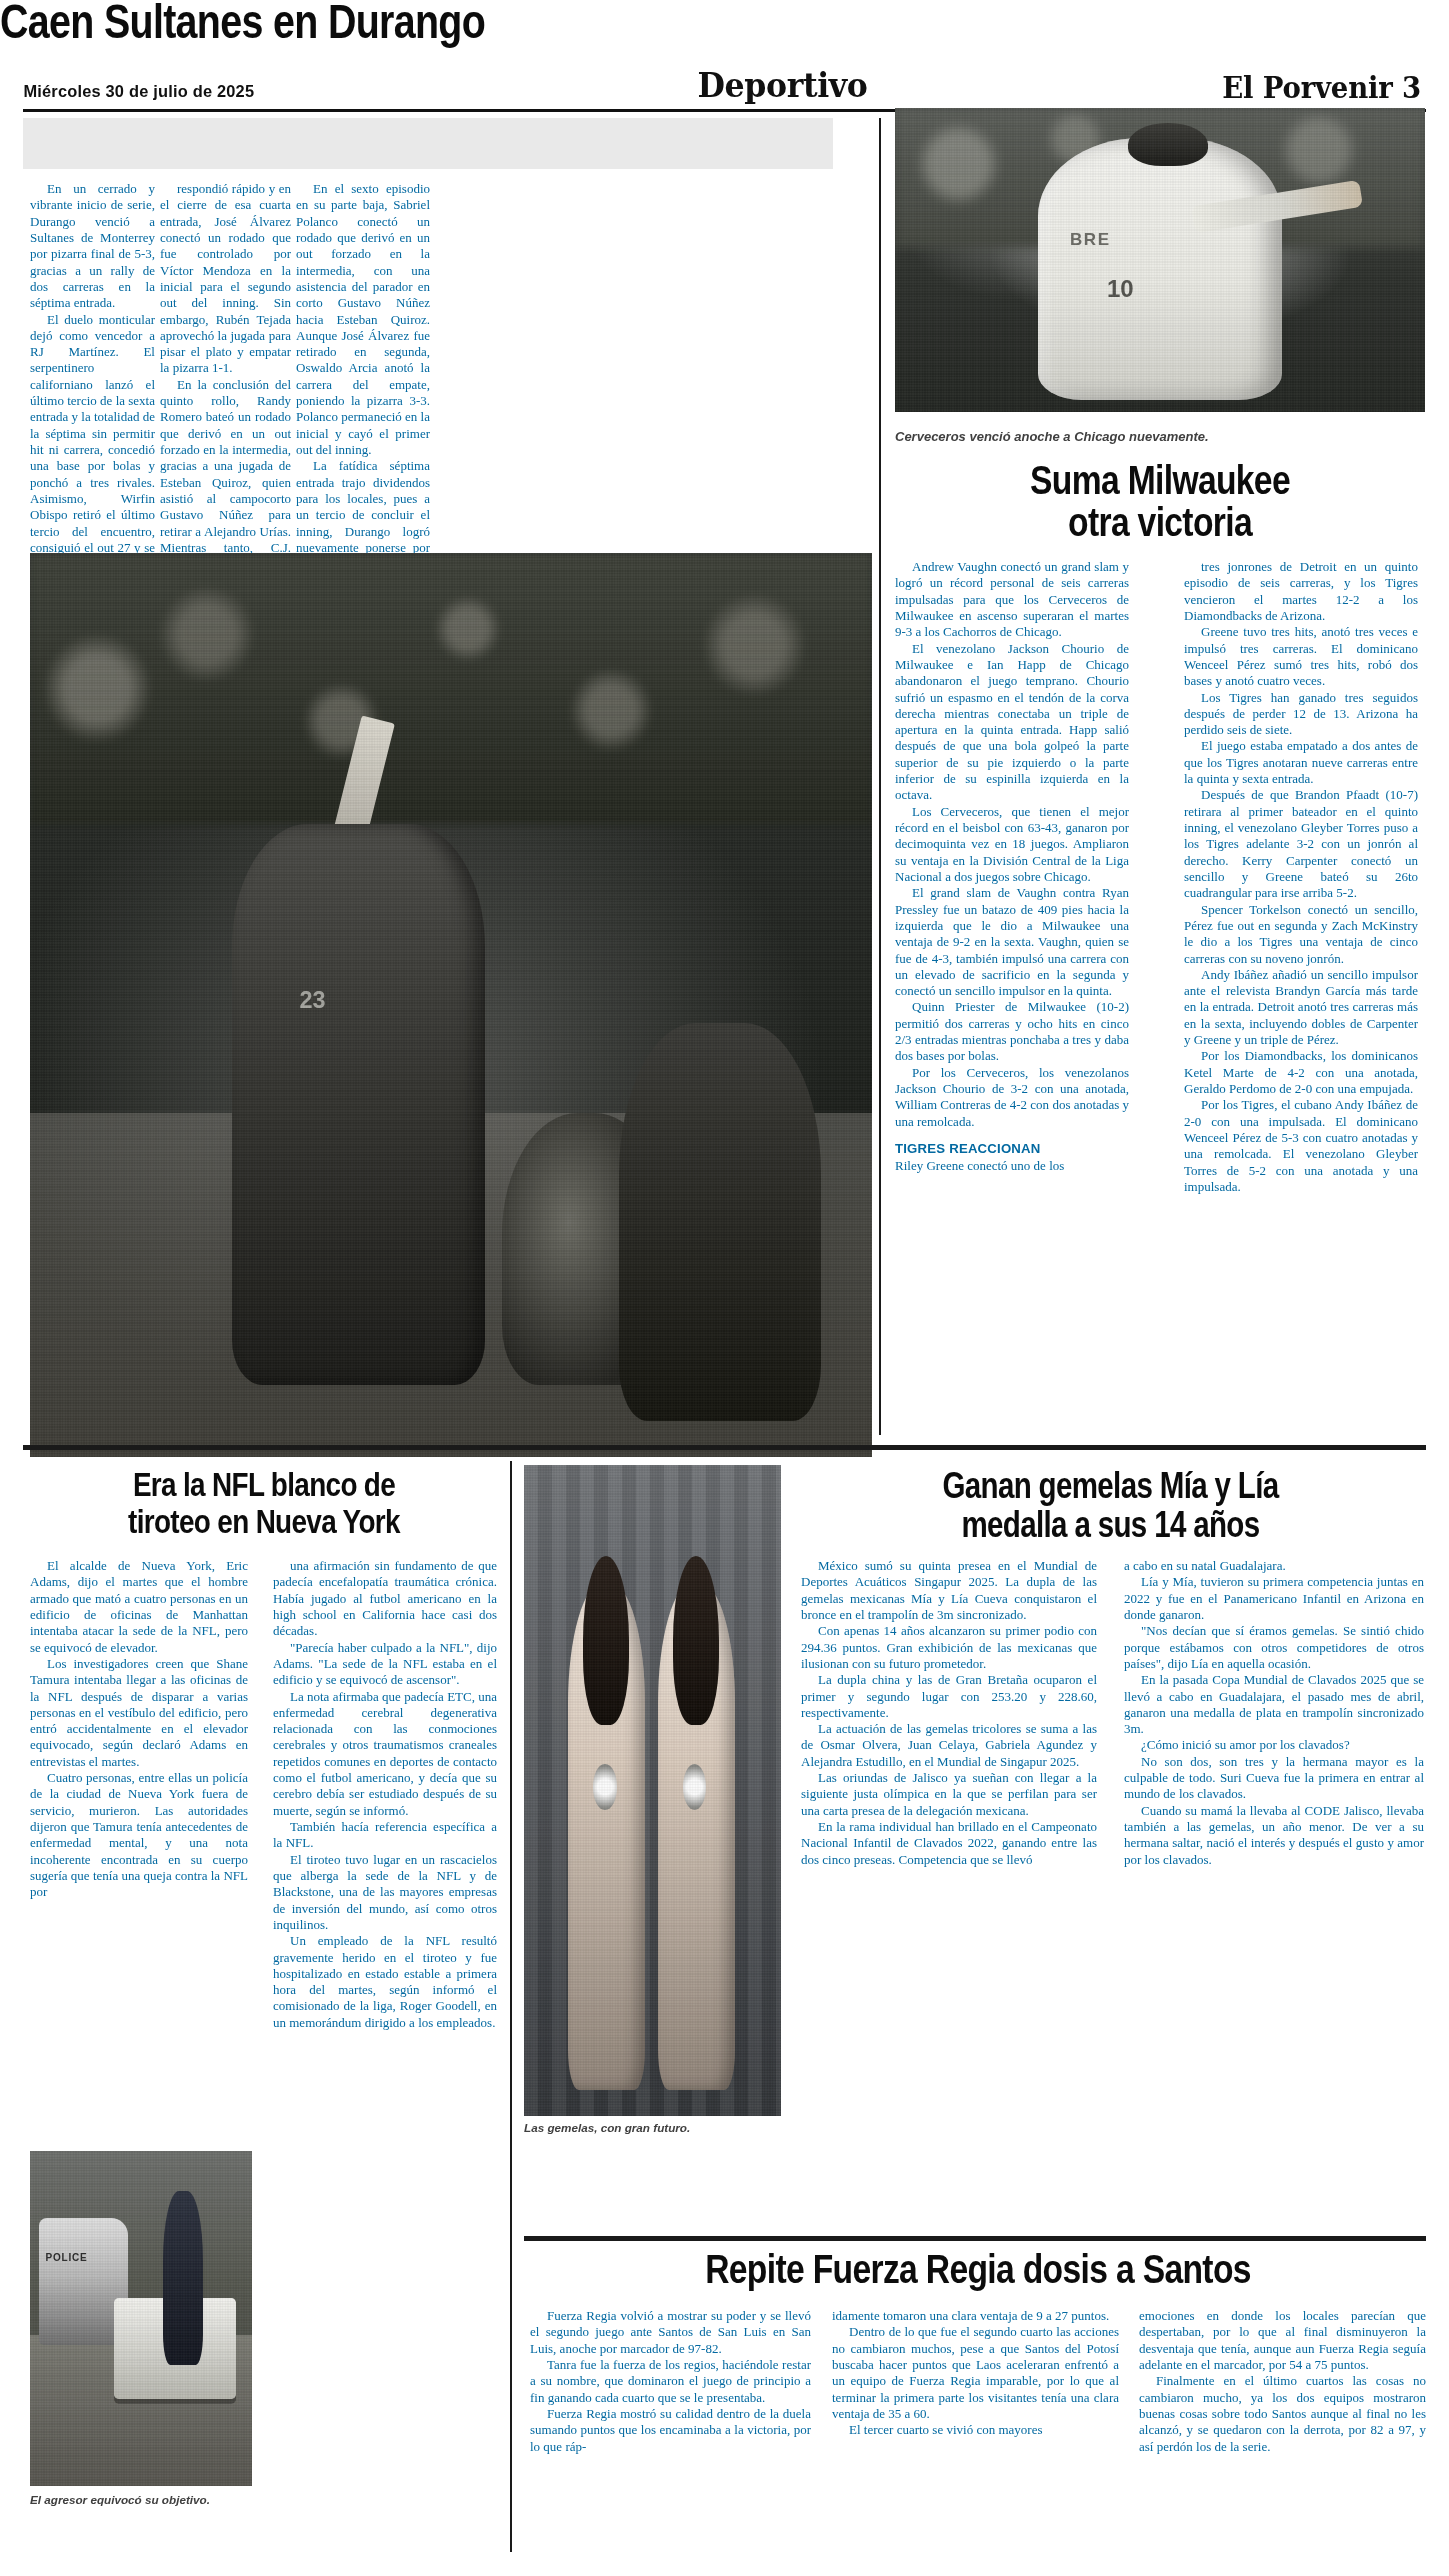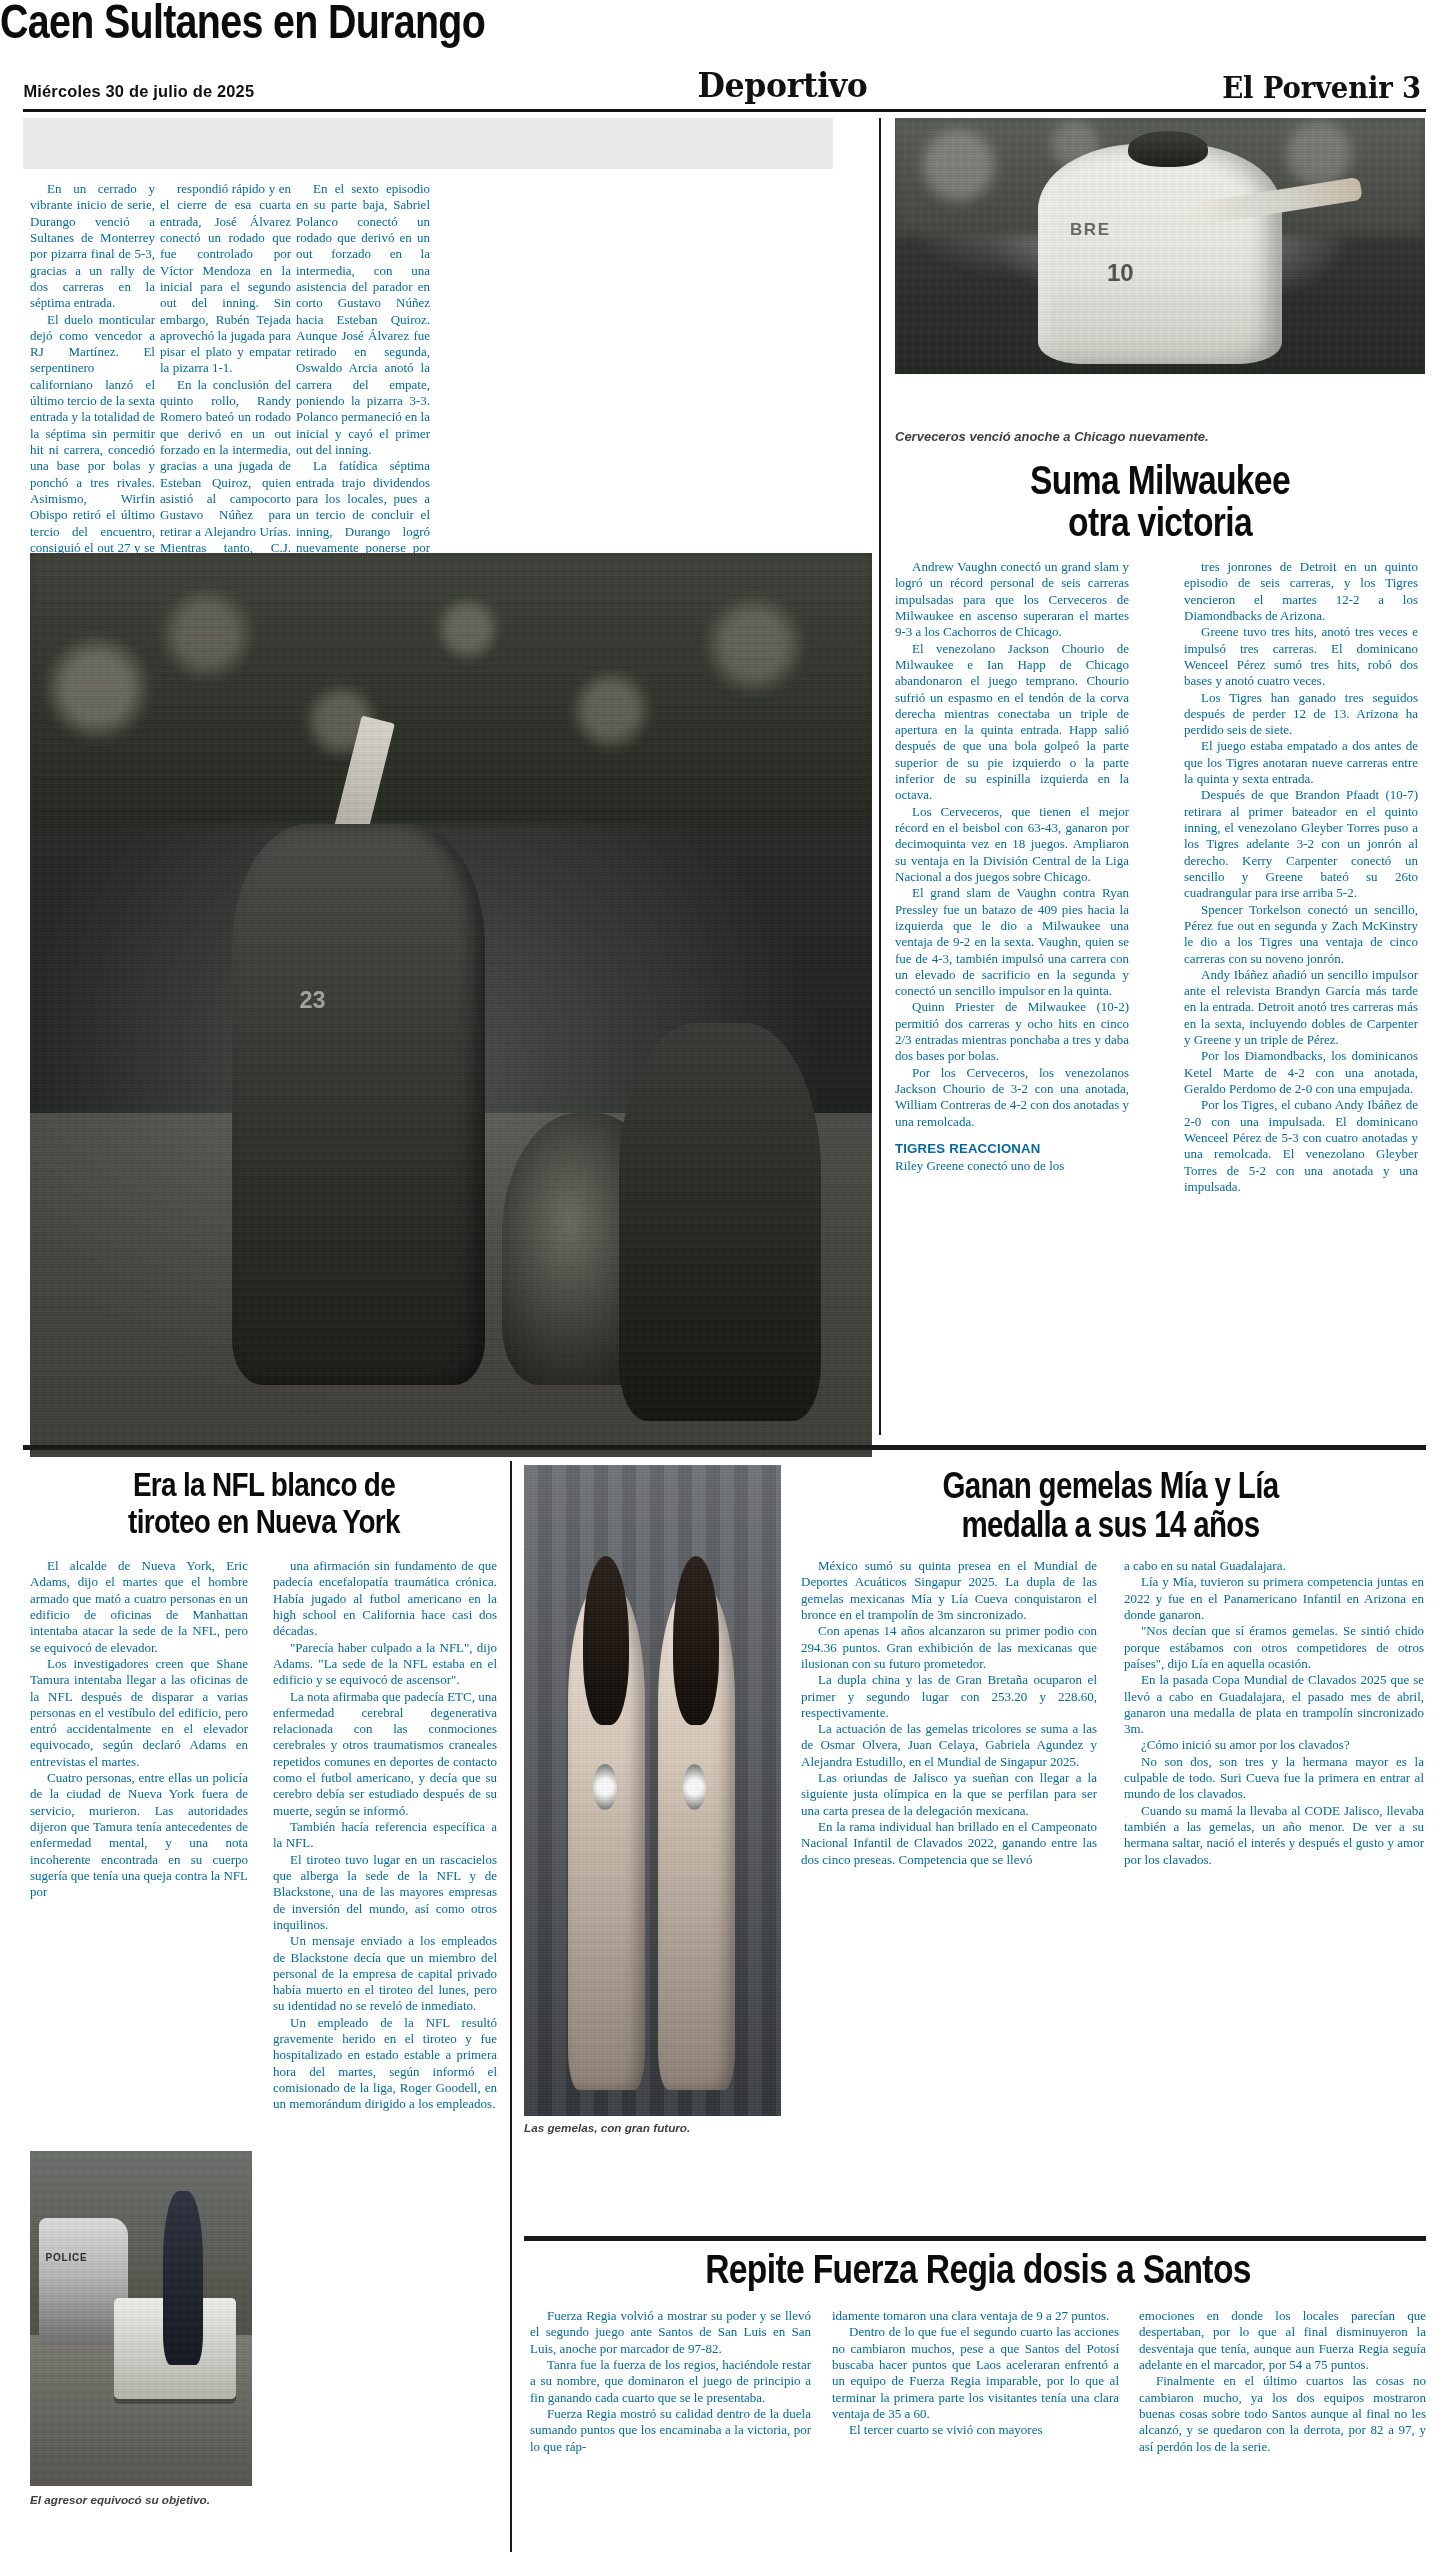--- a/index.html
+++ b/index.html
@@ -328,21 +328,21 @@
     <div class="bat"></div>
     <div class="batter-body"></div>
     <div class="jnum">23</div>
     <div class="catcher"></div>
     <div class="umpire"></div>
     <div class="grain"></div>
   </div>
 
   <div class="vrule" style="left:879px; top:118px; width:1.6px; height:1317px;"></div>
 
-  <div class="photo" id="photo-brewers" style="left:895px; top:118px; width:530px; height:256px;">
+  <div class="photo" id="photo-brewers" style="left:895px; top:108px; width:530px; height:304px;">
     <div class="blur-bg"></div>
     <div class="player"></div>
     <div class="helmet"></div>
     <div class="arm"></div>
     <div class="jersey-word">BRE</div>
     <div class="num">10</div>
     <div class="grain"></div>
   </div>
 
   <div class="caption" style="position:absolute; left:895px; top:429px; width:530px;">Cerveceros venció anoche a Chicago nuevamente.</div>
@@ -383,21 +383,20 @@
     <p>Los investigadores creen que Shane Tamura intentaba llegar a las oficinas de la NFL después de disparar a varias personas en el vestíbulo del edificio, pero entró accidentalmente en el elevador equivocado, según declaró Adams en entrevistas el martes.</p>
     <p>Cuatro personas, entre ellas un policía de la ciudad de Nueva York fuera de servicio, murieron. Las autoridades dijeron que Tamura tenía antecedentes de enfermedad mental, y una nota incoherente encontrada en su cuerpo sugería que tenía una queja contra la NFL por</p>
   </div>
 
   <div class="col-abs body-col" style="left:273px; top:1558px; width:224px; height:717px;">
     <p>una afirmación sin fundamento de que padecía encefalopatía traumática crónica. Había jugado al futbol americano en la high school en California hace casi dos décadas.</p>
     <p>"Parecía haber culpado a la NFL", dijo Adams. "La sede de la NFL estaba en el edificio y se equivocó de ascensor".</p>
     <p>La nota afirmaba que padecía ETC, una enfermedad cerebral degenerativa relacionada con las conmociones cerebrales y otros traumatismos craneales repetidos comunes en deportes de contacto como el futbol americano, y decía que su cerebro debía ser estudiado después de su muerte, según se informó.</p>
     <p>También hacía referencia específica a la NFL.</p>
     <p>El tiroteo tuvo lugar en un rascacielos que alberga la sede de la NFL y de Blackstone, una de las mayores empresas de inversión del mundo, así como otros inquilinos.</p>
-    <p>Un mensaje enviado a los empleados de Blackstone decía que un miembro del personal de la empresa de capital privado había muerto en el tiroteo del lunes, pero su identidad no se reveló de inmediato.</p>
     <p>Un empleado de la NFL resultó gravemente herido en el tiroteo y fue hospitalizado en estado estable a primera hora del martes, según informó el comisionado de la liga, Roger Goodell, en un memorándum dirigido a los empleados.</p>
   </div>
 
   <div class="photo" id="photo-police" style="left:30px; top:2151px; width:222px; height:335px;">
     <div class="street"></div>
     <div class="car"></div>
     <div class="carlabel">POLICE</div>
     <div class="gurney"></div>
     <div class="officer"></div>
     <div class="grain"></div>

